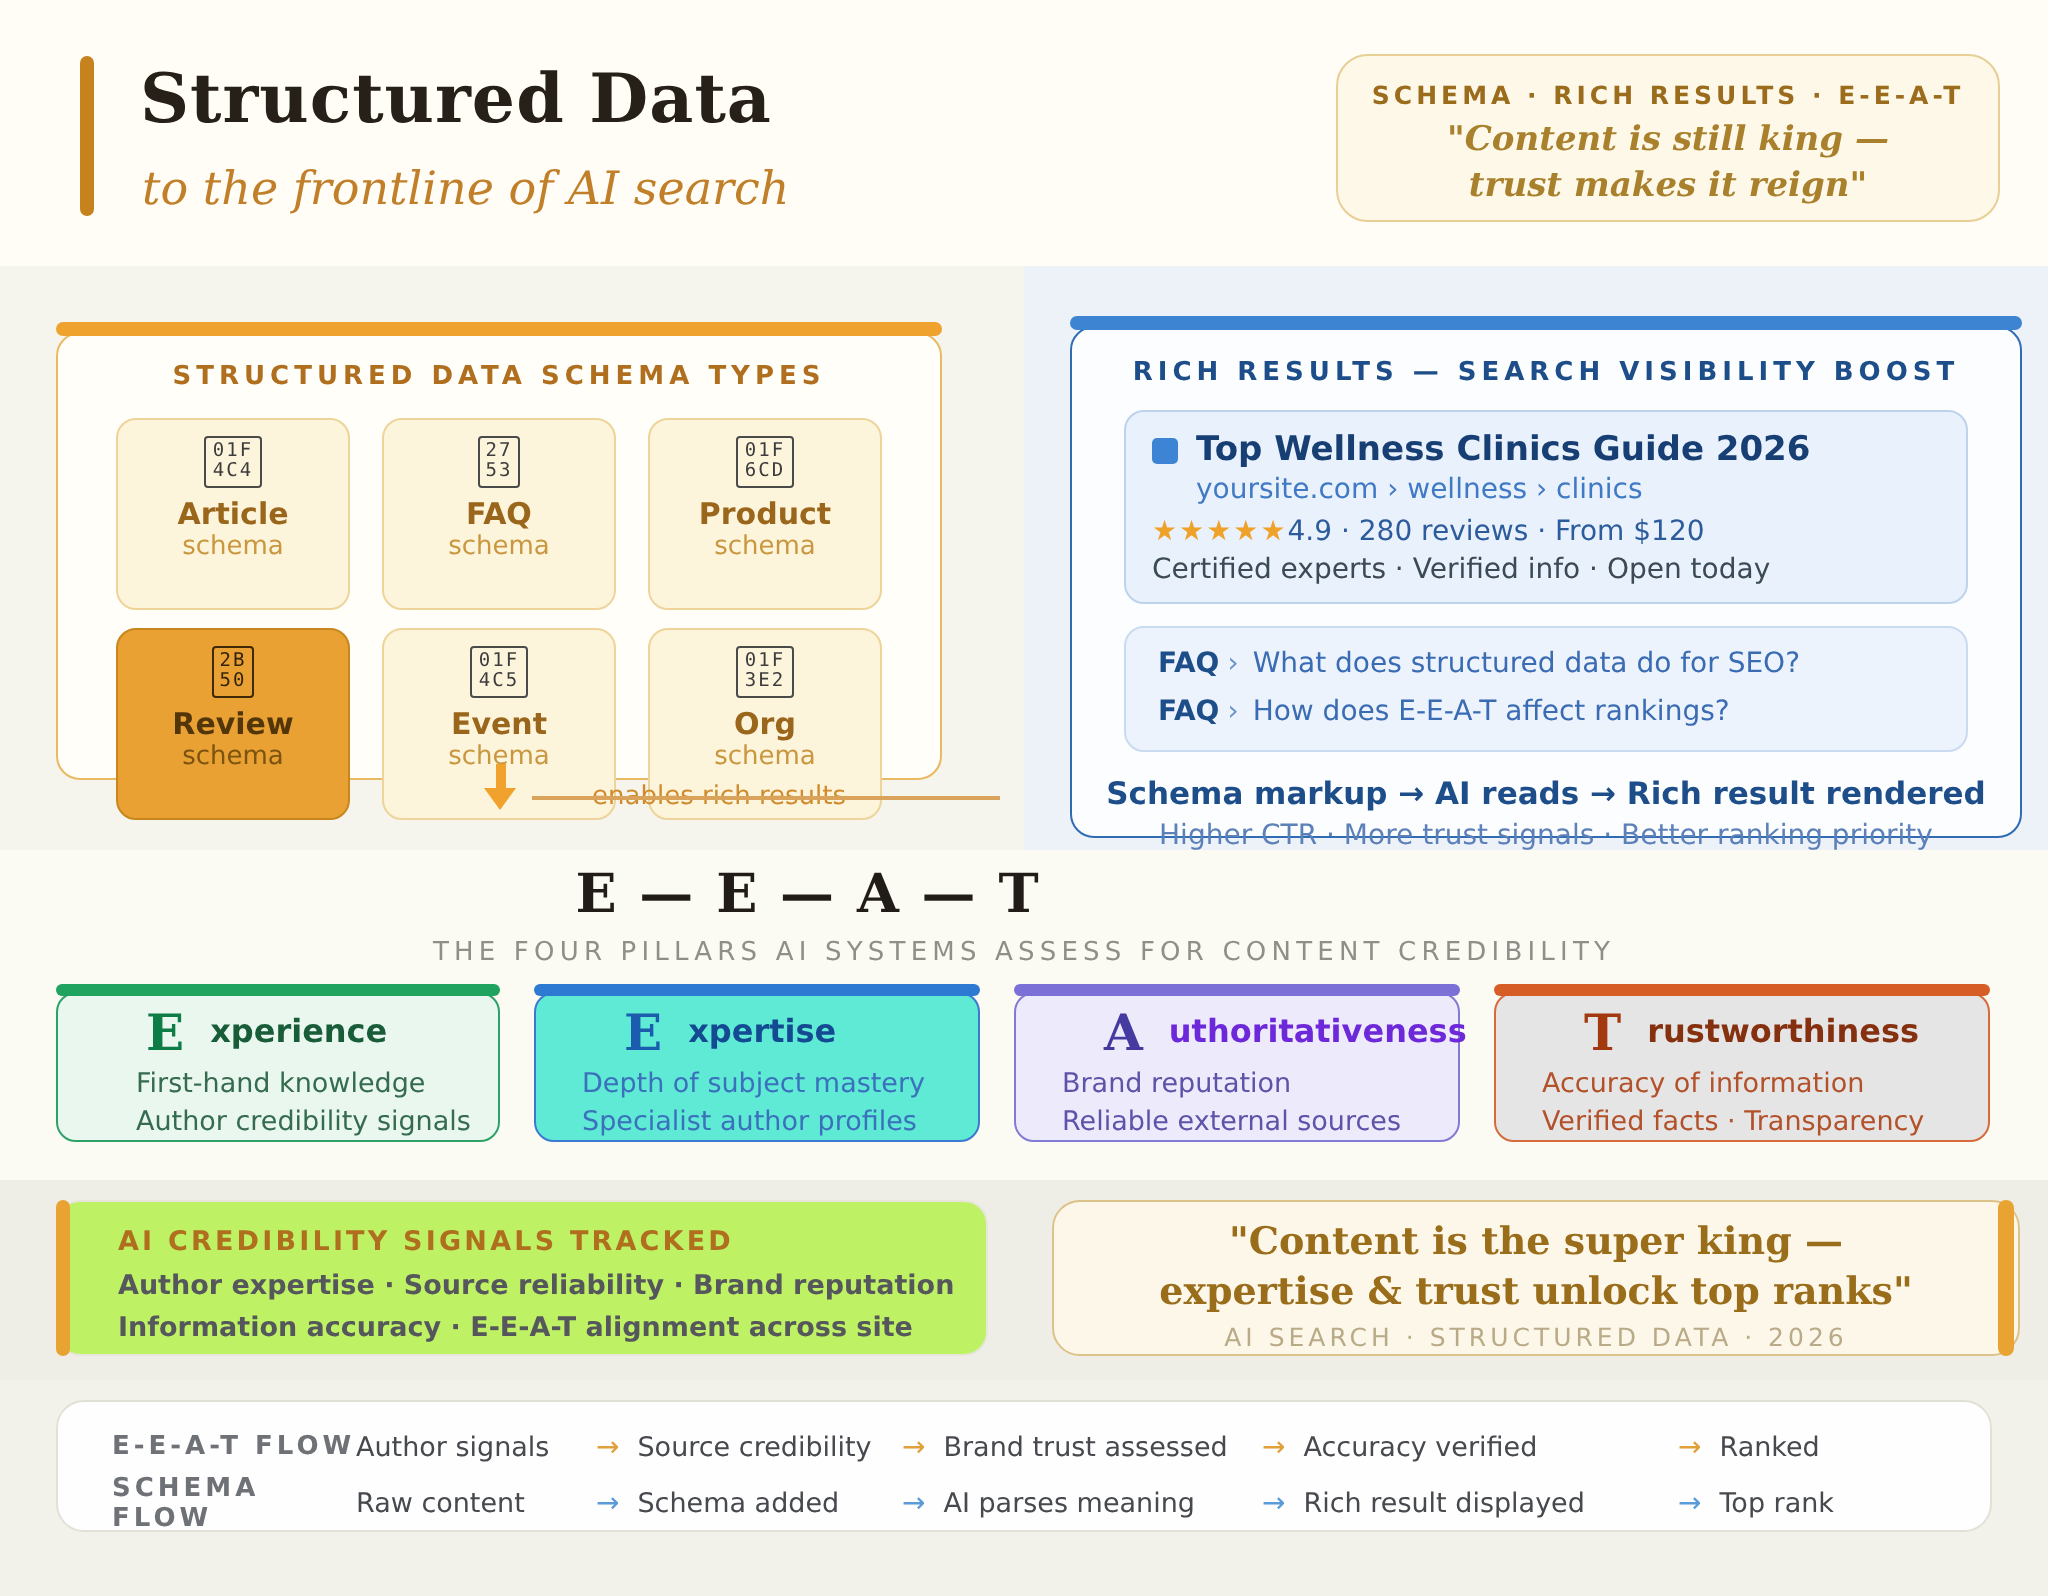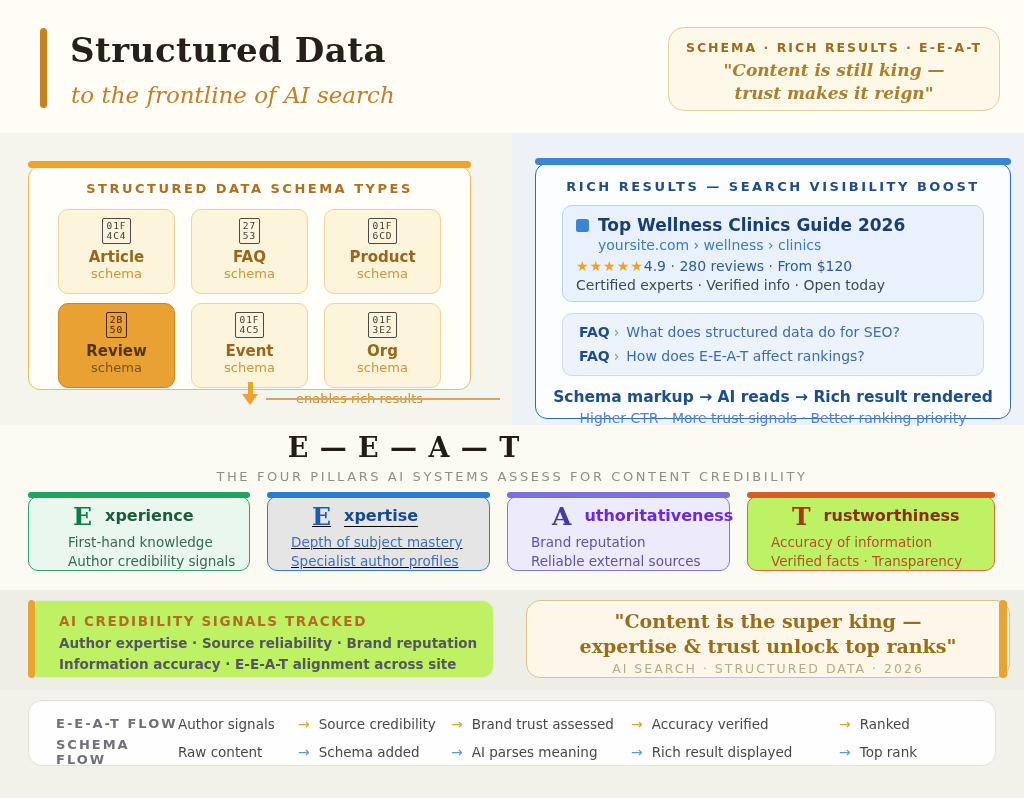--- a/index.html
+++ b/index.html
@@ -22,21 +22,21 @@
 
   .topquote { left:668px; top:27px; width:332px; height:84px; background:#fdf8e8; border:1.5px solid #e7cf96; border-radius:16px; text-align:center; padding-top:12px; }
   .topquote .kicker { font-size:12.5px; font-weight:bold; letter-spacing:2px; color:#9c6c1d; }
   .topquote .q { font-family:"DejaVu Serif","Liberation Serif",serif; font-style:italic; font-weight:600; font-size:17px; color:#a9812d; line-height:23px; margin-top:4px; }
 
   
   .schema-topbar { left:28px; top:161px; width:443px; height:7px; background:#efa22e; border-radius:4px; z-index:2; }
   .schema-card { left:28px; top:166px; width:443px; height:224px; background:#fffef9; border:1.5px solid #e9ba61; border-radius:12px; }
   .schema-card .title { text-align:center; margin-top:14px; font-size:13px; font-weight:bold; letter-spacing:2.5px; color:#b06f1e; }
   .tile-grid { display:grid; grid-template-columns:repeat(3,117px); gap:9px 16px; justify-content:center; margin-top:13px; }
-  .tile { height:85px; background:#fdf4dc; border:1px solid #eed49b; border-radius:10px; text-align:center; padding-top:8px; }
+  .tile { height:96px; background:#fdf4dc; border:1px solid #eed49b; border-radius:10px; text-align:center; padding-top:8px; }
   .tofu { display:inline-block; border:1.5px solid #4a4a4a; border-radius:2px; font-family:"DejaVu Sans Mono","Liberation Mono",monospace; font-size:9.5px; line-height:10px; color:#3c3c3c; padding:2px 3px; letter-spacing:1px; }
   .tile .name { font-size:15px; font-weight:bold; color:#9a661b; margin-top:4px; }
   .tile .sub { font-size:13px; color:#c9973f; }
   .tile.highlight { background:#e9a133; border-color:#c8861d; }
   .tile.highlight .name { color:#53350a; }
   .tile.highlight .sub { color:#7c530f; }
   .tile.highlight .tofu { border-color:#3d2a05; color:#33230a; }
 
   .down-arrow { left:245px; top:382px; width:0; height:0; }
   .down-arrow .stem { position:absolute; left:3px; top:0; width:5px; height:13px; background:#f0a22d; }
@@ -70,23 +70,23 @@
 
   .pillars { left:28px; top:492px; width:968px; display:grid; grid-template-columns:222px 223px 223px 248px; column-gap:17px; }
   .pillar .p-bar { height:6px; border-radius:3px; position:relative; z-index:2; }
   .pillar .p-card { height:75px; border-radius:10px; border-style:solid; border-width:1.5px; margin-top:-2px; padding-top:5px; background-clip:padding-box; }
   .p-head { padding-left:44px; white-space:nowrap; }
   .p-letter { font-family:"DejaVu Serif","Liberation Serif",serif; font-weight:bold; font-size:25px; }
   .p-rest { font-size:16px; font-weight:bold; margin-left:13px; vertical-align:4px; }
   .p-line { padding-left:23px; font-size:13.5px; line-height:19px; }
   .p-lines { margin-top:2px; }
   .pg .p-bar{background:#1fa35e;} .pg .p-card{background:#e9f7ef;border-color:#2da268;} .pg .p-letter{color:#0e7c46;} .pg .p-rest{color:#185c38;} .pg .p-line{color:#356b4f;padding-left:39px;}
-  .pb .p-bar{background:#2e7ad2;} .pb .p-card{background:#e5e5e5;border-color:#3b7ad0;text-decoration:underline;} .pb .p-letter{color:#1b5cae;} .pb .p-rest{color:#134a92;} .pb .p-line{color:#3b70bd;}
+  .pb .p-bar{background:#2e7ad2;} .pb .p-card{background:#5eead4;border-color:#3b7ad0;} .pb .p-letter{color:#1b5cae;} .pb .p-rest{color:#134a92;} .pb .p-line{color:#3b70bd;}
   .pp .p-bar{background:#7b70d5;} .pp .p-card{background:#eceafb;border-color:#837ad4;} .pp .p-letter{color:#453aa0;} .pp .p-rest{color:#6d28d9;margin-top:48px;} .pp .p-line{color:#5d53a9;}
-  .po .p-bar{background:#d65e26;} .po .p-card{background:#bef264;border-color:#d56a3a;} .po .p-letter{color:#a33a0f;} .po .p-rest{color:#85300f;} .po .p-line{color:#b2512a;}
+  .po .p-bar{background:#d65e26;} .po .p-card{background:#e5e5e5;border-color:#d56a3a;} .po .p-letter{color:#a33a0f;} .po .p-rest{color:#85300f;} .po .p-line{color:#b2512a;}
 
   
   .signals-card { left:28px; top:600px; width:466px; height:78px; background:#bef264; border:1px solid #e7e5dc; border-radius:12px; padding:12px 0 0 30px; }
   .signals-bar { left:28px; top:600px; width:7px; height:78px; background:#e8a332; border-radius:4px; z-index:2; }
   .signals-card .title { font-size:13.5px; font-weight:bold; letter-spacing:1.6px; color:#b06f1e; }
   .signals-card .ln { font-size:13.5px; color:#55575c; line-height:21px; }
   .signals-card .lns { margin-top:4px;font-weight:bold; }
 
   .bquote-card { left:526px; top:600px; width:484px; height:78px; background:#fcf7e8; border:1.5px solid #ddc289; border-radius:14px; text-align:center; padding-top:8px; }
   .bquote-bar { left:999px; top:600px; width:8px; height:78px; background:#e8a332; border-radius:4px; z-index:2; }

